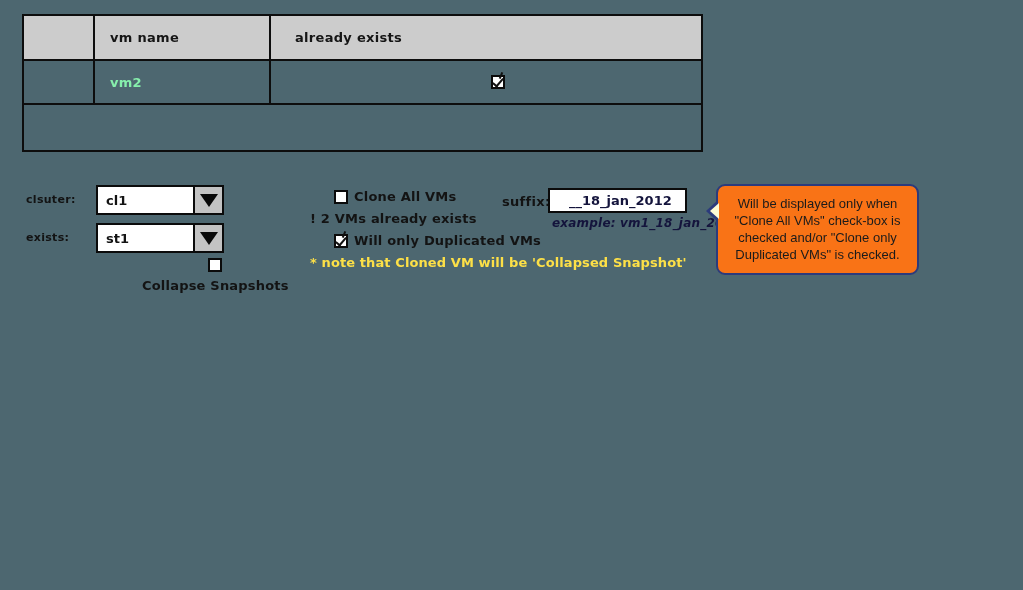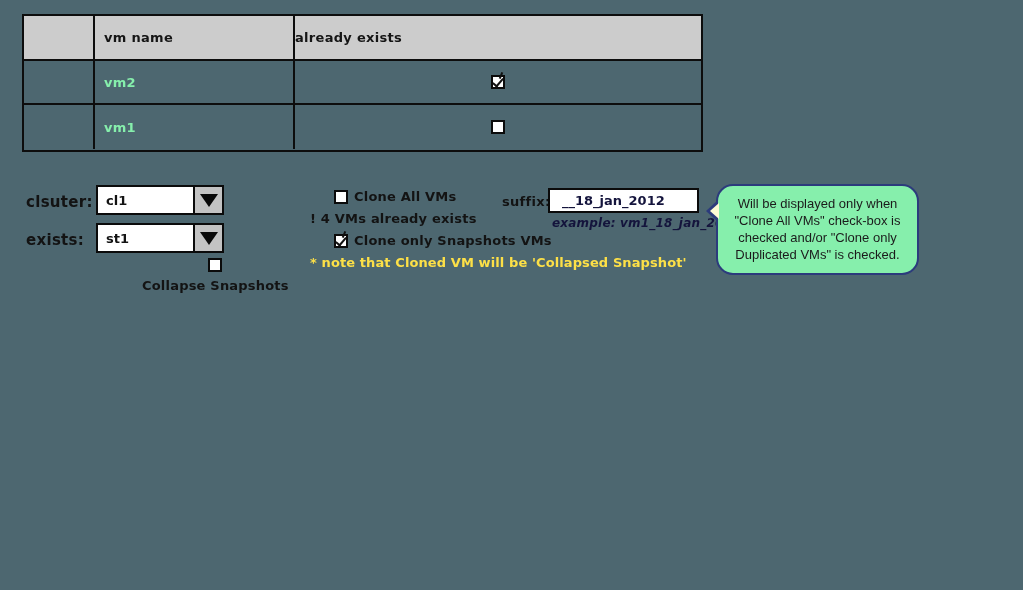--- a/index.html
+++ b/index.html
@@ -53,21 +53,21 @@
 
   .cell {
     position: absolute;
     top: 0;
     height: 100%;
     box-sizing: border-box;
     display: flex;
     align-items: center;
   }
   .cell.c0 { left: 0;     width: 71px;  border-right: 2px solid #0d0d0d; }
-  .cell.c1 { left: 71px;  width: 200px; border-right: 2px solid #0d0d0d; padding-left: 9px; }
+  .cell.c1 { left: 71px;  width: 176px; border-right: 2px solid #0d0d0d; padding-left: 15px; }
   .cell.c2 { left: 271px; width: 406px; }
 
   .cell.c2.head { }
   .cell.c2.body { justify-content: center; }
 
   .th-text {
     font-family: "DejaVu Sans", sans-serif;
     font-size: 13px;
     font-weight: 700;
     color: #151515;
@@ -124,21 +124,21 @@
   }
   .field-row {
     position: relative;
     height: 32px;
     margin-bottom: 6px;
   }
   .field-label {
     position: absolute;
     left: 4px;
     top: 8px;
-    font-size: 15px;
+    font-size: 11px;
     font-weight: 700;
     color: #131313;
     letter-spacing: 0.3px;
   }
   .combo {
     position: absolute;
     left: 74px;
     top: 0;
     width: 128px;
     height: 30px;
@@ -227,28 +227,28 @@
     top: 6px;
     font-size: 13px;
     font-weight: 700;
     color: #131313;
     letter-spacing: 0.3px;
   }
   .suffix-input {
     position: absolute;
     left: 46px;
     top: 0;
-    width: 151px;
+    width: 139px;
     height: 25px;
     background: #ffffff;
     border: 2px solid #0b0b0b;
     box-sizing: border-box;
     display: flex;
     align-items: center;
-    padding-left: 12px;
+    padding-left: 19px;
     font-size: 13px;
     font-weight: 700;
     color: #14143c;
   }
   .suffix-example {
     position: absolute;
     left: 50px;
     top: 28px;
     font-size: 12px;
     font-weight: 700;
@@ -258,23 +258,23 @@
     white-space: nowrap;
   }
 
   
   .callout {
     position: absolute;
     left: 716px;
     top: 184px;
     width: 203px;
     padding: 9px 10px 10px 10px;
-    background: #86efac;
+    background: #f97316;
     border: 2px solid #2c3b7c;
-    border-radius: 17px;
+    border-radius: 9px;
     box-sizing: border-box;
     font-family: "Liberation Sans", sans-serif;
     font-size: 13px;
     line-height: 17px;
     color: #1b1b1b;
     text-align: center;
   }
   .callout .tail-outer {
     position: absolute;
     left: -12px;
@@ -316,29 +316,20 @@
     <div class="trow r0">
       <div class="cell c0"></div>
       <div class="cell c1">
         <span class="td-text">vm2</span>
       </div>
       <div class="cell c2 body">
         <span class="cbox checked"></span>
       </div>
     </div>
 
-    <div class="trow r1">
-      <div class="cell c0"></div>
-      <div class="cell c1">
-        <span class="td-text">vm1</span>
-      </div>
-      <div class="cell c2 body">
-        <span class="cbox"></span>
-      </div>
-    </div>
 
   </div>
 
   <div class="form-left">
 
     <div class="field-row">
       <span class="field-label">clsuter:</span>
       <div class="combo">
         <span class="val">cl1</span>
         <span class="arrowbtn">
@@ -364,25 +355,25 @@
 
   </div>
 
   <div class="form-mid">
 
     <div class="cb-line">
       <span class="cbox"></span>
       <span class="lbl">Clone All VMs</span>
     </div>
 
-    <div class="warn-text">! 4 VMs already exists</div>
+    <div class="warn-text">! 2 VMs already exists</div>
 
     <div class="cb-line">
       <span class="cbox checked"></span>
-      <span class="lbl">Clone only Snapshots VMs</span>
+      <span class="lbl">Will only Duplicated VMs</span>
     </div>
 
     <div class="note-text">* note that Cloned VM will be 'Collapsed Snapshot'</div>
 
   </div>
 
   <div class="suffix-wrap">
     <span class="suffix-label">suffix:</span>
     <div class="suffix-input">__18_jan_2012</div>
     <div class="suffix-example">example: vm1_18_jan_2012</div>

